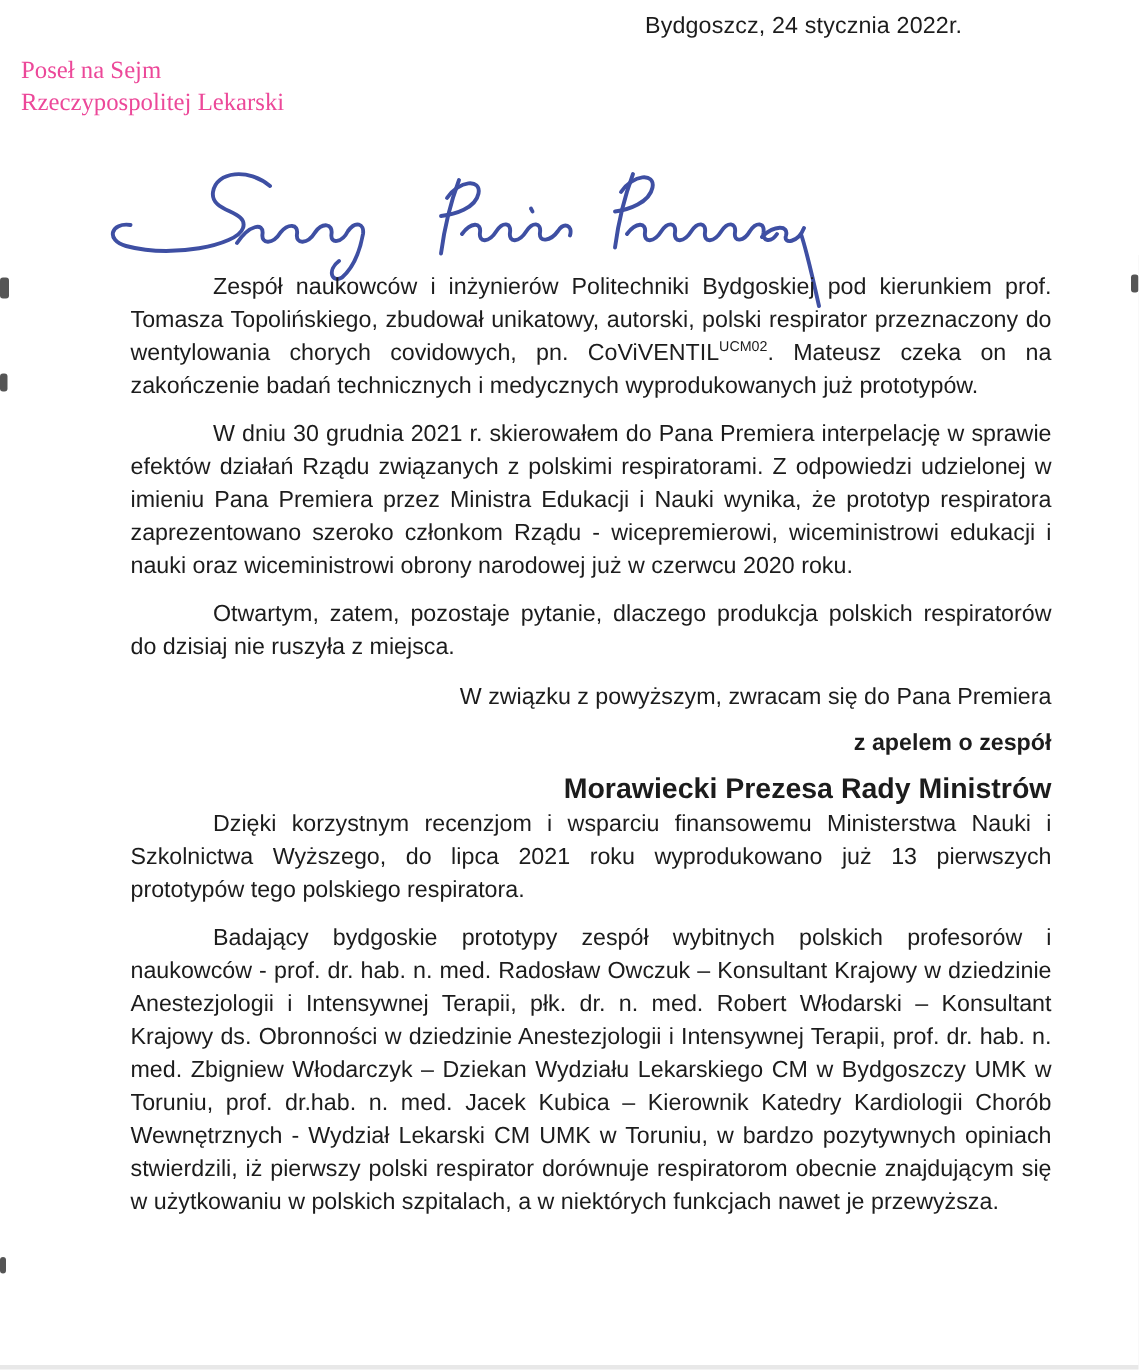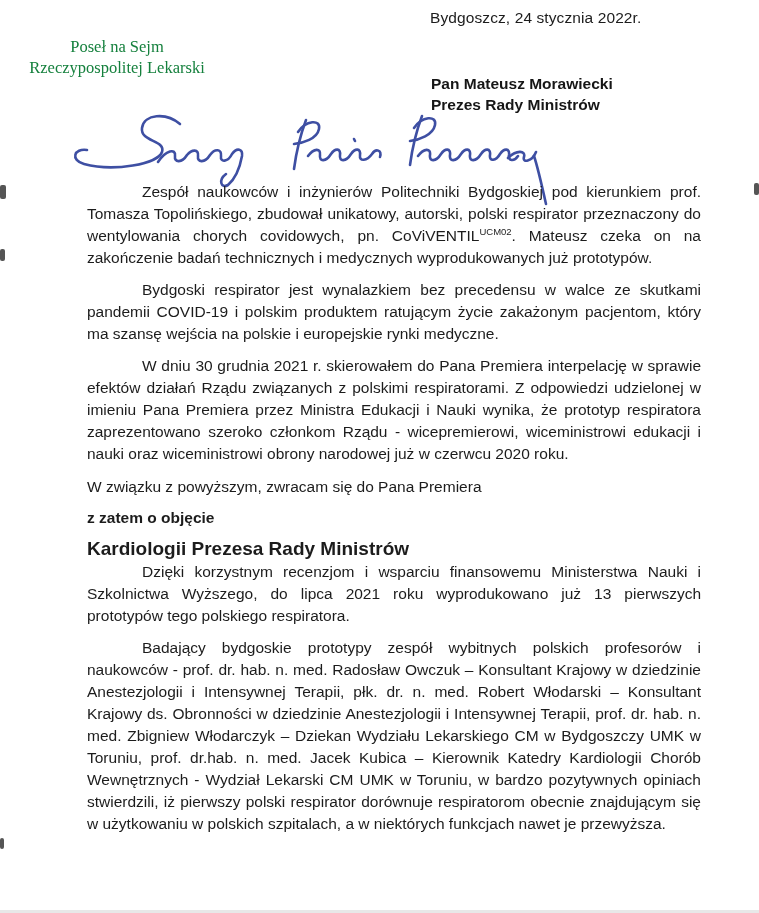--- a/index.html
+++ b/index.html
@@ -13,41 +13,40 @@
     color:#1c1c1c;
     font-family:"Liberation Sans","DejaVu Sans",sans-serif;
   }
   
   .date{
     position:absolute;left:430px;top:9px;
     font-size:15.5px;letter-spacing:.1px;
   }
   .sender{
     position:absolute;left:14px;top:36px;width:206px;
-    text-align:center;
     font-family:"Liberation Serif","DejaVu Serif",serif;
-    font-size:16.5px;line-height:21px;color:#15803d;
+    font-size:16.5px;line-height:21px;color:#ec4899;
   }
   .recipient{
     position:absolute;left:431px;top:73px;
     font-size:15.5px;font-weight:bold;line-height:21px;color:#161616;
   }
   
   .handwriting{
     position:absolute;left:62px;top:110px;width:490px;height:102px;
     pointer-events:none;
   }
   
   .body{
     position:absolute;left:87px;top:181px;width:614px;
     font-size:15.5px;line-height:22px;
     text-align:justify;
   }
   .body p{margin:0 0 10px;text-indent:55px;}
-  .center-line{text-align:left;text-indent:0 !important;margin:11px 0 0 !important;}
+  .center-line{text-align:right;text-indent:0 !important;margin:11px 0 0 !important;}
   .appeal{font-weight:bold;margin-top:9px !important;}
   .patronage{font-weight:bold;font-size:19px;margin-top:8px !important;line-height:24px;}
   .subject{font-weight:bold;font-size:16px;margin-top:6px !important;margin-bottom:14px !important;}
   .after-subject{margin-top:14px;}
   sup{font-size:9.5px;line-height:0;vertical-align:6px;font-weight:inherit;}
   
   .artifact{position:absolute;background:#2b2b2b;border-radius:2px;opacity:.8;}
   .a1{left:0;top:185px;width:6px;height:14px;}
   .a2{left:0;top:249px;width:5px;height:12px;}
   .a3{left:754px;top:183px;width:5px;height:12px;}
@@ -58,24 +57,20 @@
 
 <div class="page">
 
   <div class="date">Bydgoszcz, 24 stycznia 2022r.</div>
 
   <div class="sender">
     <div>Poseł na Sejm</div>
     <div>Rzeczypospolitej Lekarski</div>
   </div>
 
-  <div class="recipient">
-    <div>Pan Mateusz Morawiecki</div>
-    <div>Prezes Rady Ministrów</div>
-  </div>
 
   <svg class="handwriting" viewBox="0 0 490 102" aria-label="Szanowny Panie Premierze">
     <g fill="none" stroke="#3e4fa3" stroke-width="2.6" stroke-linecap="round" stroke-linejoin="round">
 
       <path d="M 118,14 C 104,2 82,4 80,18 C 78,32 104,30 100,42 C 96,54 52,62 22,54 C 8,50 12,38 25,40"></path>
       <path d="M 96,52 C 104,40 114,38 113,46 C 112,53 120,53 125,45 C 130,39 137,39 136,46 C 135,53 143,53 148,45 C 153,38 160,39 159,46 C 158,53 166,52 170,44 C 175,37 181,39 180,46 C 178,57 174,68 166,75 C 159,79 156,70 164,64"></path>
 
       <path d="M 236,22 C 244,10 259,9 257,19 C 255,29 241,33 232,34"></path>
       <path d="M 244,10 C 238,26 234,44 232,59"></path>
       <path d="M 246,46 C 252,38 259,38 258,45 C 257,52 264,52 269,44 C 273,38 279,38 278,45 C 277,52 284,52 289,44 C 293,38 299,38 298,45 C 297,52 305,51 310,44 C 314,38 320,40 318,47"></path>
@@ -86,30 +81,30 @@
       <path d="M 356,46 C 362,38 369,38 368,45 C 367,52 374,52 379,44 C 383,38 389,38 388,45 C 387,52 394,52 399,44 C 403,38 409,38 408,45 C 407,52 414,52 419,44 C 423,38 429,38 428,45 C 427,52 434,51 438,44 C 442,38 448,38 447,45 C 446,51 452,52 456,46"></path>
       <path d="M 446,48 C 454,40 464,40 462,47 C 460,53 470,52 474,42"></path>
       <path d="M 472,46 C 476,58 480,76 484,94"></path>
     </g>
   </svg>
 
   <div class="body">
 
     <p><span>Zespół naukowców i inżynierów Politechniki Bydgoskiej pod kierunkiem prof. Tomasza Topolińskiego, zbudował unikatowy, autorski, polski respirator przeznaczony do wentylowania chorych covidowych, pn. CoViVENTIL</span><sup>UCM02</sup><span>. Mateusz czeka on na zakończenie badań technicznych i medycznych wyprodukowanych już prototypów.</span></p>
 
-    <p>Bydgoski respirator jest wynalazkiem bez precedensu w walce ze skutkami pandemii COVID-19 i polskim produktem ratującym życie zakażonym pacjentom, który ma szansę wejścia na polskie i europejskie rynki medyczne.</p>
 
     <p>W dniu 30 grudnia 2021 r. skierowałem do Pana Premiera interpelację w sprawie efektów działań Rządu związanych z polskimi respiratorami. Z odpowiedzi udzielonej w imieniu Pana Premiera przez Ministra Edukacji i Nauki wynika, że prototyp respiratora zaprezentowano szeroko członkom Rządu - wicepremierowi, wiceministrowi edukacji i nauki oraz wiceministrowi obrony narodowej już w czerwcu 2020 roku.</p>
 
+    <p>Otwartym, zatem, pozostaje pytanie, dlaczego produkcja polskich respiratorów do dzisiaj nie ruszyła z miejsca.</p>
 
     <p class="center-line">W związku z powyższym, zwracam się do Pana Premiera</p>
 
-    <p class="center-line appeal">z zatem o objęcie</p>
+    <p class="center-line appeal">z apelem o zespół</p>
 
-    <p class="center-line patronage">Kardiologii Prezesa Rady Ministrów</p>
+    <p class="center-line patronage">Morawiecki Prezesa Rady Ministrów</p>
 
 
     <p class="after-subject">Dzięki korzystnym recenzjom i wsparciu finansowemu Ministerstwa Nauki i Szkolnictwa Wyższego, do lipca 2021 roku wyprodukowano już 13 pierwszych prototypów tego polskiego respiratora.</p>
 
     <p>Badający bydgoskie prototypy zespół wybitnych polskich profesorów i naukowców - prof. dr. hab. n. med. Radosław Owczuk – Konsultant Krajowy w dziedzinie Anestezjologii i Intensywnej Terapii, płk. dr. n. med. Robert Włodarski – Konsultant Krajowy ds. Obronności w dziedzinie Anestezjologii i Intensywnej Terapii, prof. dr. hab. n. med. Zbigniew Włodarczyk – Dziekan Wydziału Lekarskiego CM w Bydgoszczy UMK w Toruniu, prof. dr.hab. n. med. Jacek Kubica – Kierownik Katedry Kardiologii Chorób Wewnętrznych - Wydział Lekarski CM UMK w Toruniu, w bardzo pozytywnych opiniach stwierdzili, iż pierwszy polski respirator dorównuje respiratorom obecnie znajdującym się w użytkowaniu w polskich szpitalach, a w niektórych funkcjach nawet je przewyższa.</p>
 
   </div>
 
   <div class="artifact a1"></div>
   <div class="artifact a2"></div>

